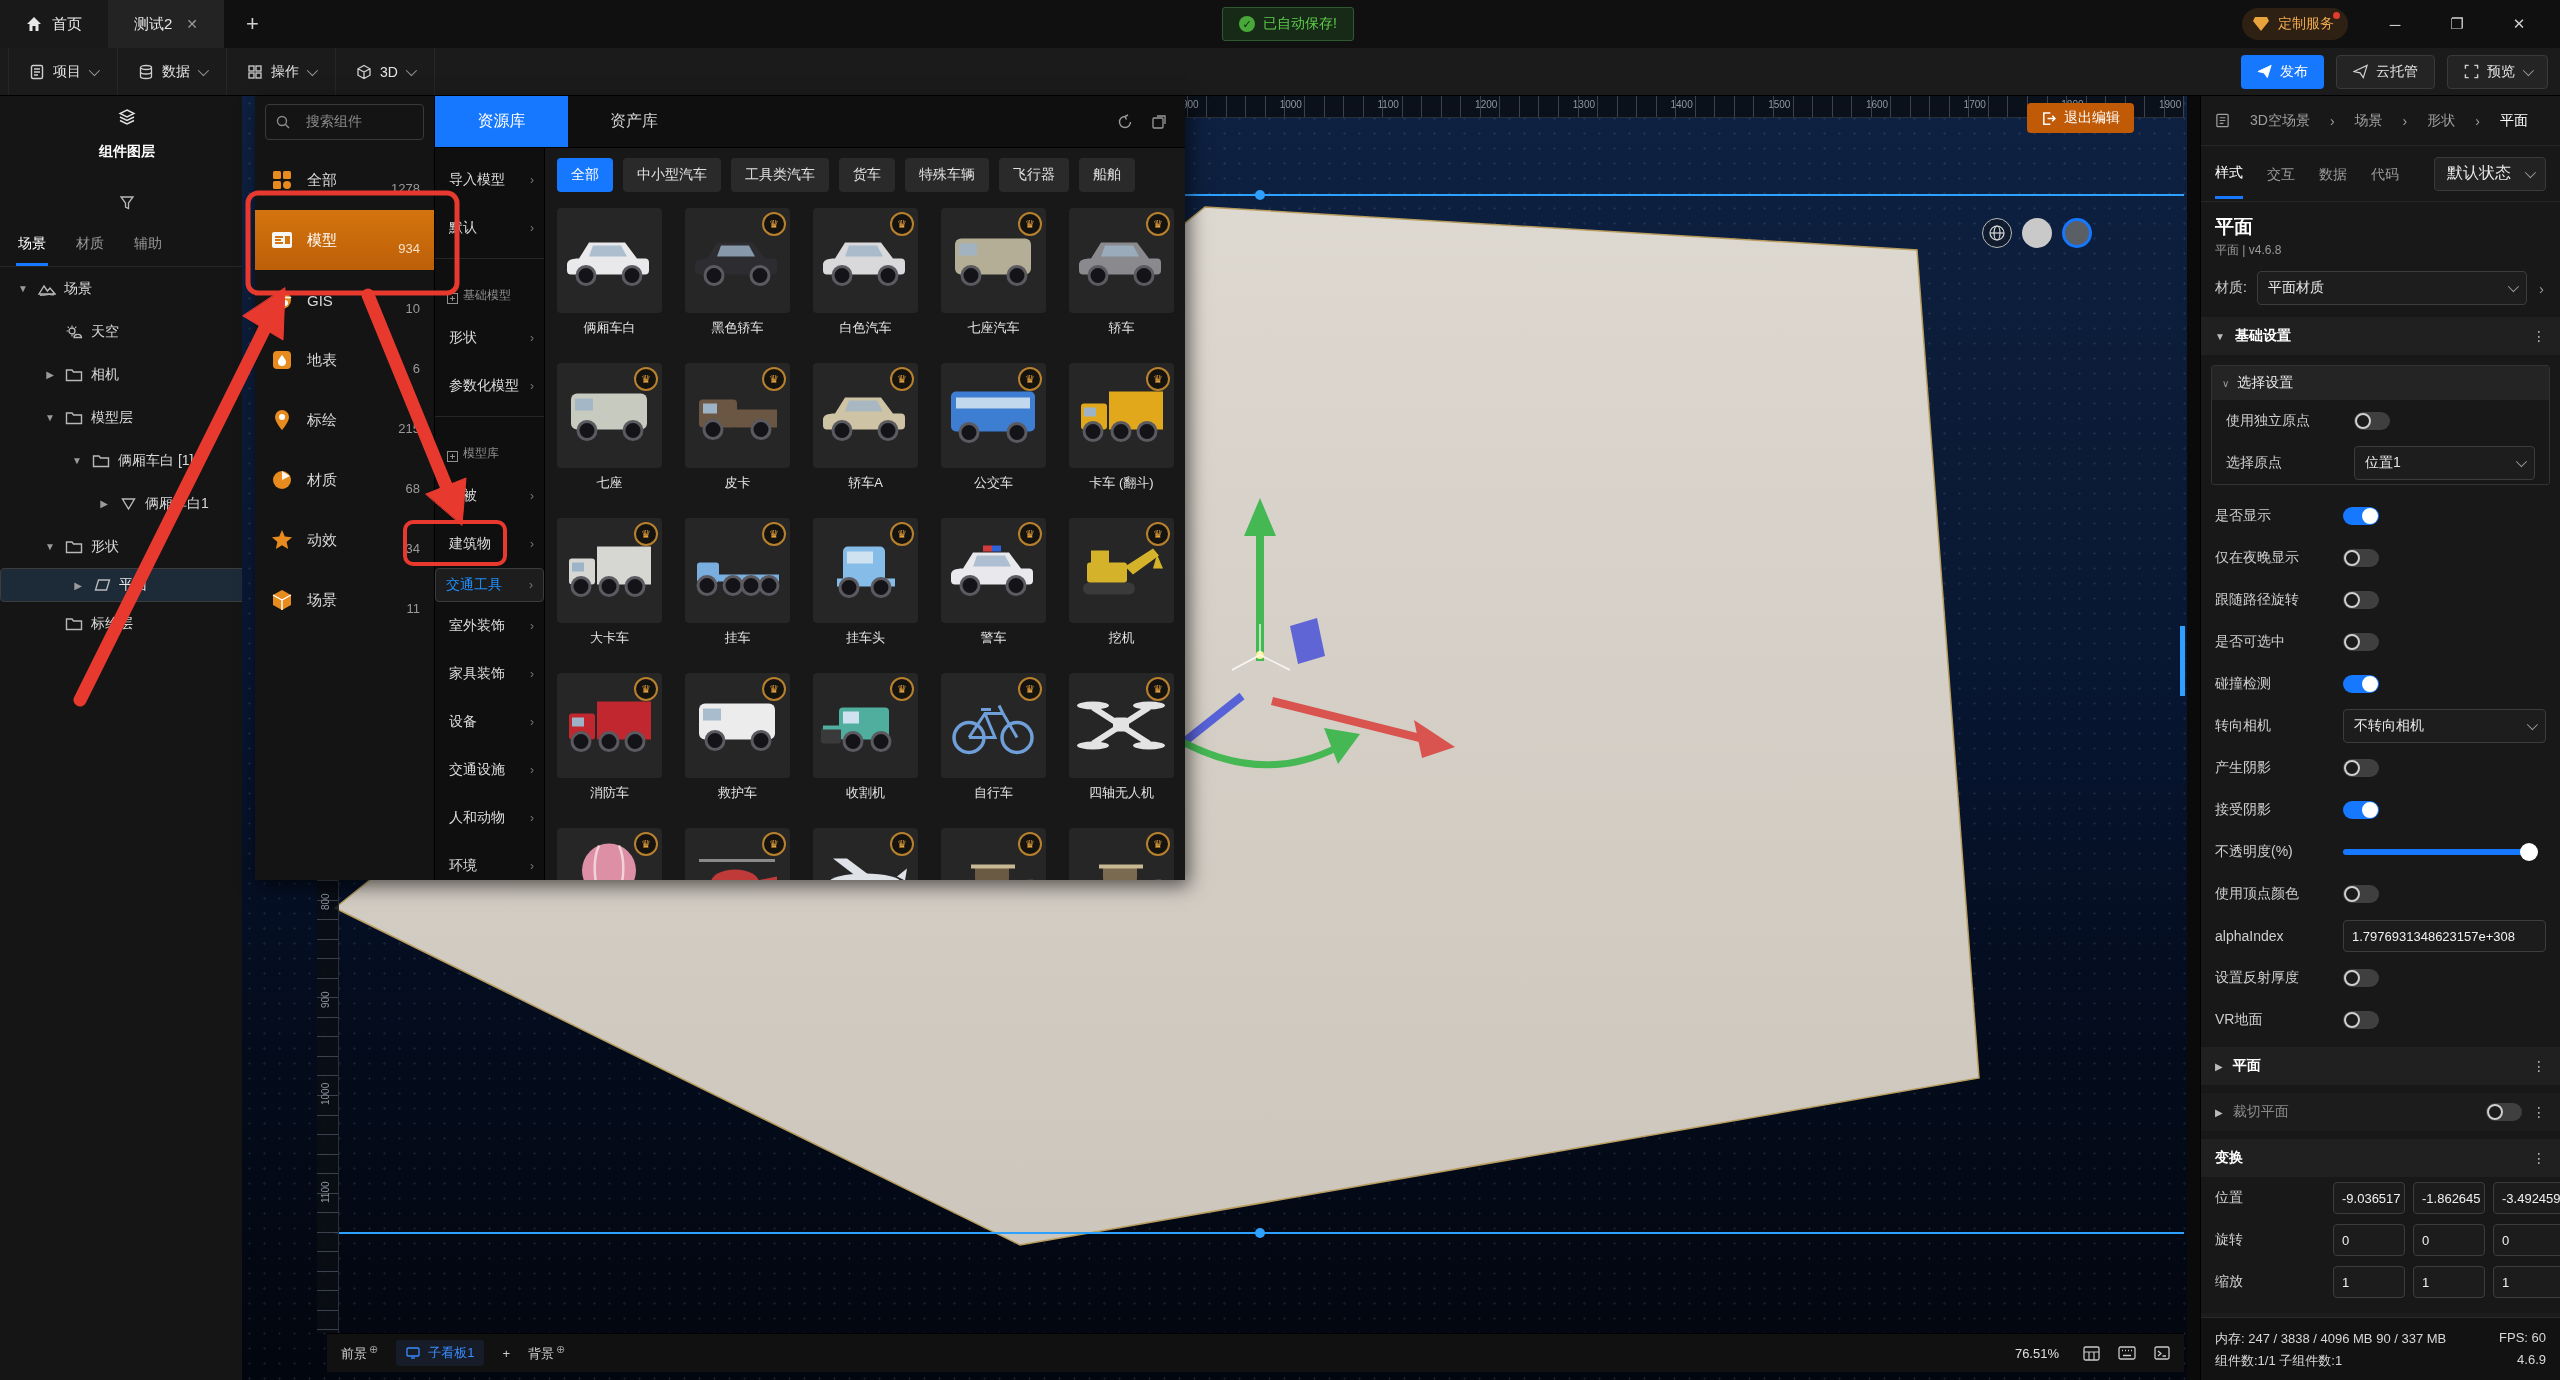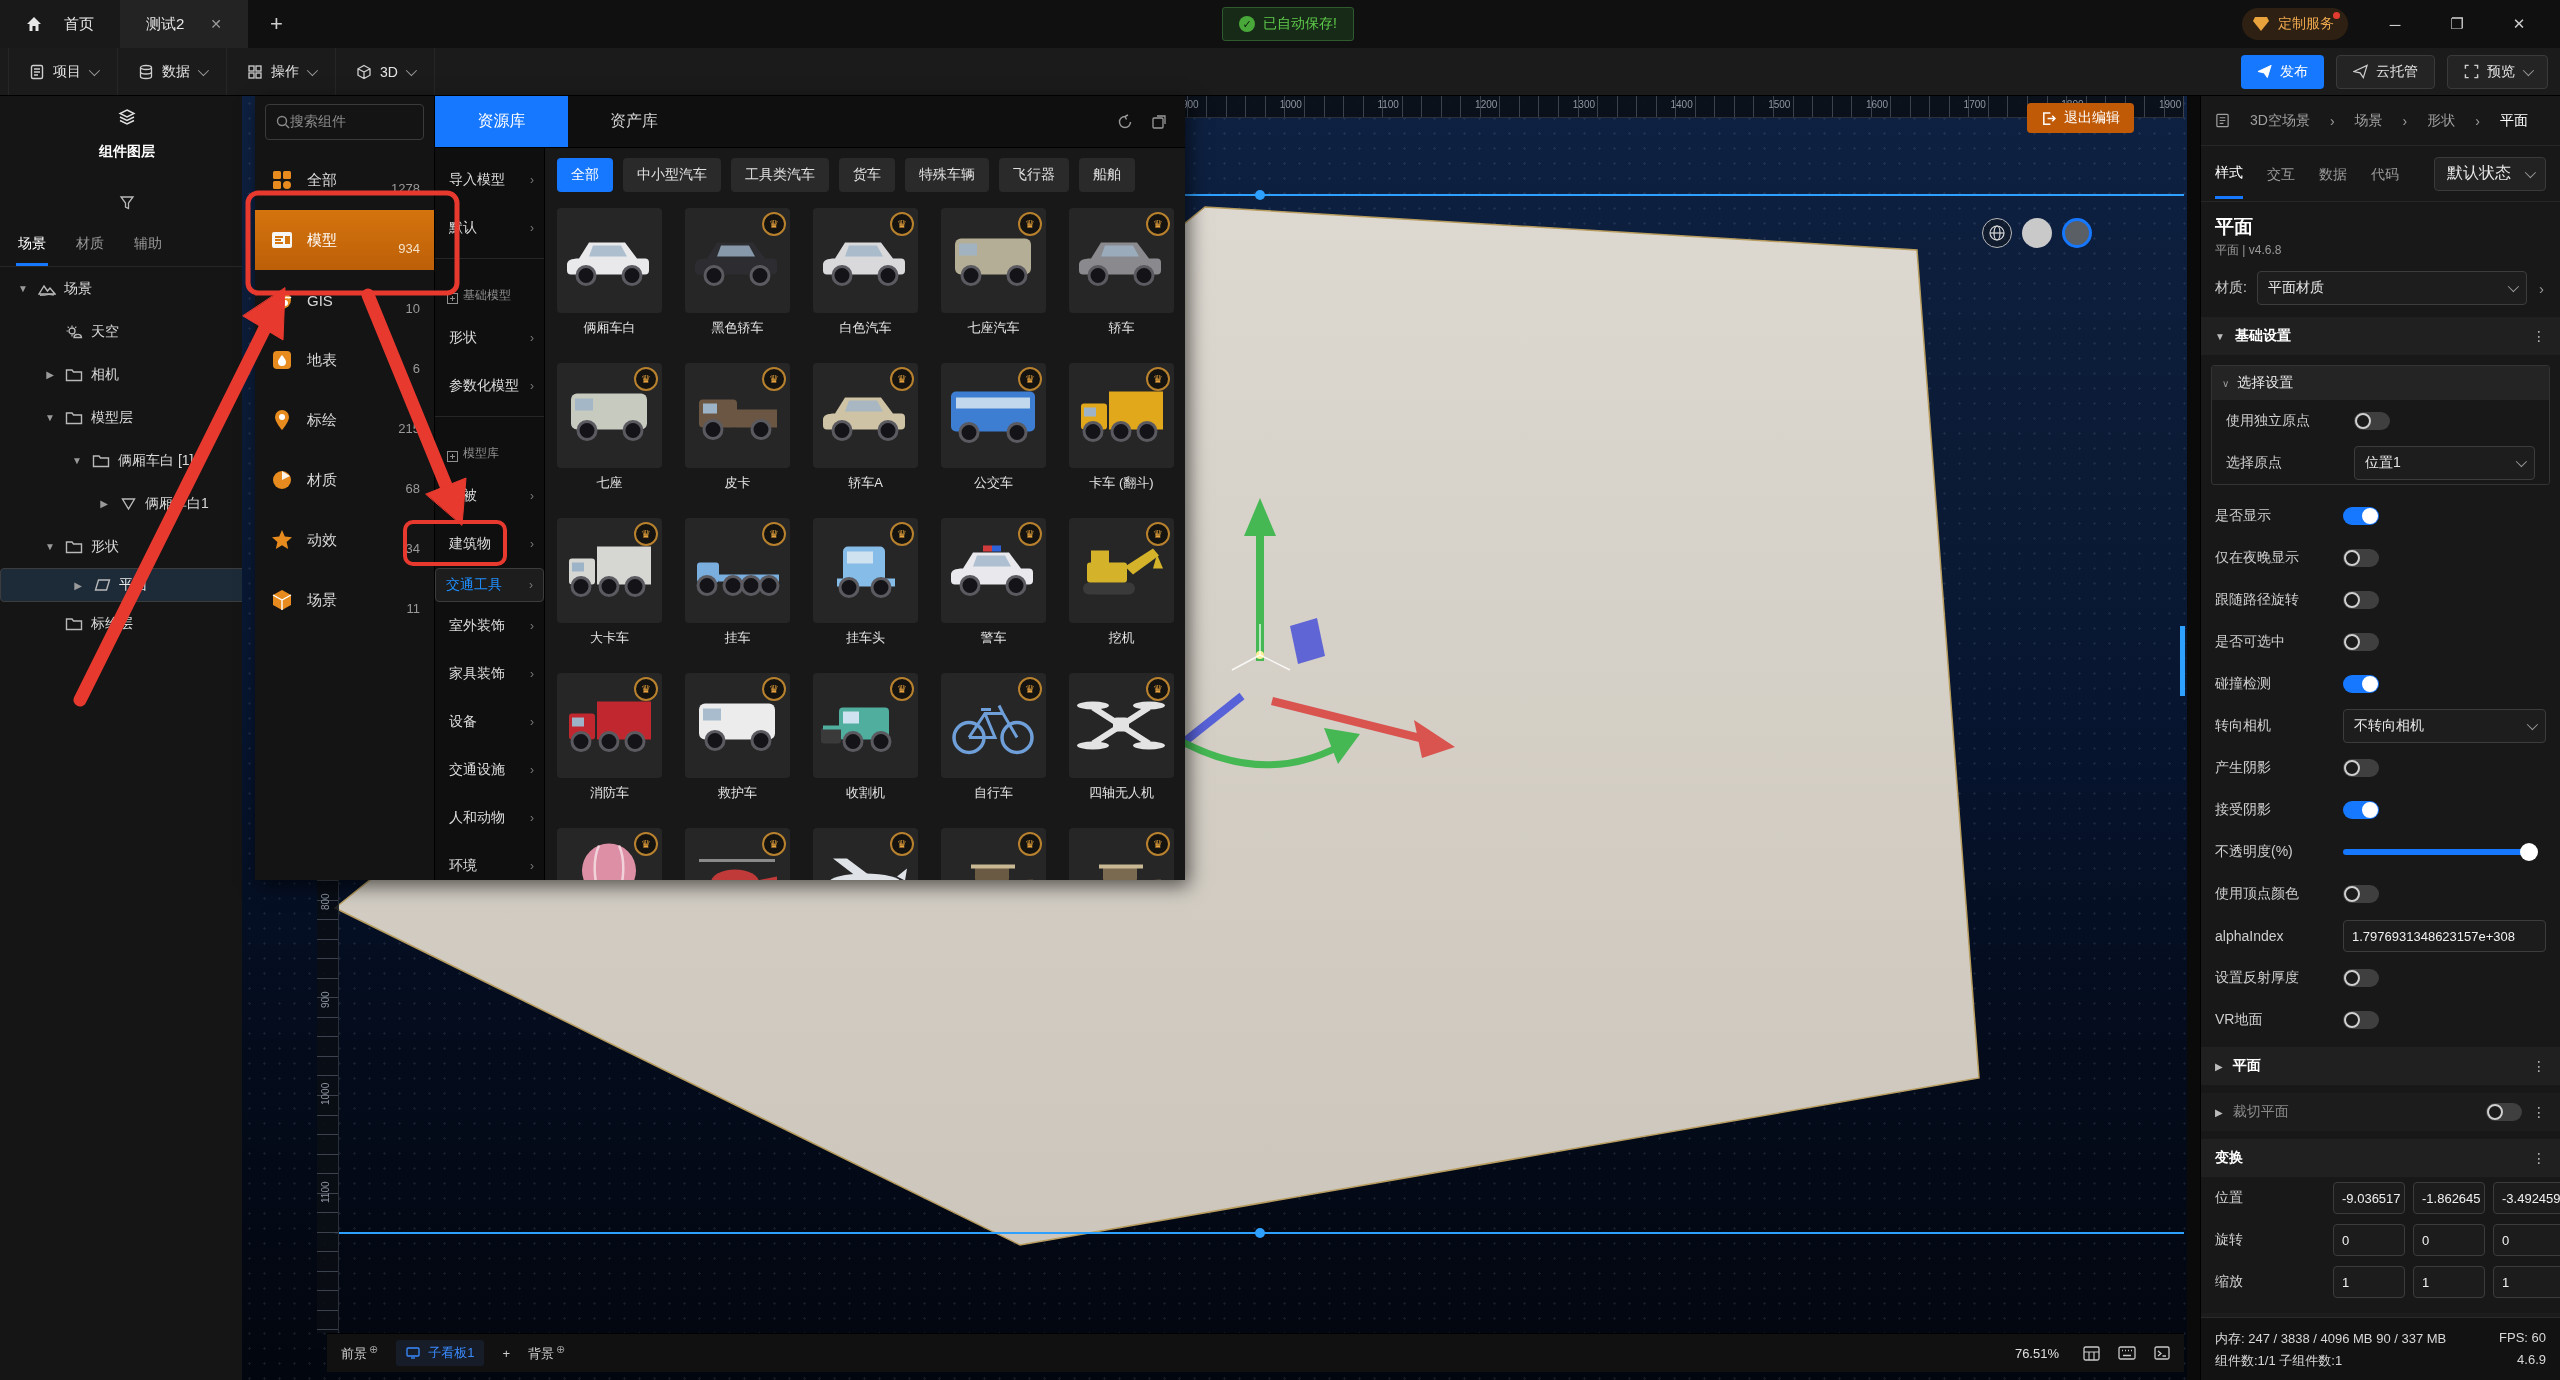--- a/index.html
+++ b/index.html
@@ -3,21 +3,21 @@
 <meta charset="utf-8">
 <style>
   * { margin:0; padding:0; box-sizing:border-box; }
   html,body { width:2560px; height:1380px; overflow:hidden; background:#0a0a0a;
     font-family:"Liberation Sans","DejaVu Sans",sans-serif; color:#ddd; font-size:14px; }
   .abs { position:absolute; }
   svg { display:block; }
 
   
   #topbar { position:absolute; left:0; top:0; width:2560px; height:48px; background:#101010; display:flex; align-items:stretch; }
-  .tab { display:flex; align-items:center; gap:22px; padding:0 26px; background:#1c1c1c; color:#e8e8e8; font-size:15px; }
+  .tab { display:flex; align-items:center; gap:10px; padding:0 26px; background:#1c1c1c; color:#e8e8e8; font-size:15px; }
   .tab.home { background:#191919; }
   .tab.doc { background:#232323; }
   .tab .close { color:#9a9a9a; font-size:14px; margin-left:4px; }
   .newtab { display:flex; align-items:center; padding:0 22px; color:#cfcfcf; font-size:22px; }
   #autosave { position:absolute; left:1222px; top:7px; height:34px; padding:0 16px; display:flex; align-items:center; gap:8px;
     background:#172a17; border:1px solid #2f5a2f; border-radius:3px; color:#5ecb4a; font-size:14px; }
   #autosave .chk { width:16px; height:16px; border-radius:50%; background:#49a83a; color:#0c200c; font-size:11px; line-height:16px; text-align:center; font-weight:bold; }
   #custom-pill { position:absolute; right:212px; top:8px; height:32px; display:flex; align-items:center; gap:8px; padding:0 14px 0 10px;
     background:#2e2113; border-radius:16px; color:#f0a94e; font-size:14px; }
   #custom-pill .dot { position:absolute; right:8px; top:4px; width:7px; height:7px; border-radius:50%; background:#e23b2f; }
@@ -42,21 +42,21 @@
   .lp-tab { padding:6px 2px 10px 2px; color:#9a9a9a; font-size:14px; }
   .lp-tab.active { color:#fff; border-bottom:3px solid #1677ff; }
   .tree-row { display:flex; align-items:center; height:43px; color:#d8d8d8; font-size:14px; gap:8px; padding-right:6px; }
   .tree-row.sel { background:#1d2a38; }
   .tw { width:14px; text-align:center; color:#9a9a9a; font-size:10px; flex:none; }
   .ticon { flex:none; width:18px; height:18px; display:flex; align-items:center; justify-content:center; color:#b9b9b9; }
 
   
   #resource { position:absolute; left:255px; top:96px; width:930px; height:784px; display:flex; background:#141414; box-shadow:4px 6px 18px rgba(0,0,0,.6); overflow:hidden; z-index:30; }
   #cat-col { width:180px; background:#141414; border-right:1px solid #000; padding-top:8px; flex:none; }
-  #search-box { margin:0 10px 10px 10px; height:36px; border:1px solid #3a3a3a; border-radius:4px; display:flex; align-items:center; gap:0; padding:0 10px; color:#8a8a8a; font-size:14px; }
+  #search-box { margin:0 10px 10px 10px; height:36px; border:1px solid #3a3a3a; border-radius:4px; display:flex; align-items:center; gap:16px; padding:0 10px; color:#8a8a8a; font-size:14px; }
   .cat-row { height:60px; display:flex; align-items:center; gap:12px; padding:0 14px; color:#d8d8d8; font-size:15px; }
   .cat-row .cnt { margin-left:auto; color:#9a9a9a; font-size:13px;margin-top:16px; }
   .cat-row.active { background:linear-gradient(180deg,#d4740e,#bd5f08); color:#fff; }
   .cat-row.active .cnt { color:#f5e2c8; }
   .cat-ic { width:26px; height:26px; flex:none; display:flex; align-items:center; justify-content:center; }
   #right-res { flex:1; display:flex; flex-direction:column; min-width:0; }
   #res-header { height:52px; background:#0f0f0f; display:flex; align-items:stretch; border-bottom:1px solid #000; flex:none; }
   #res-tab-active { width:133px; background:#1677ff; color:#fff; display:flex; align-items:center; justify-content:center; font-size:16px; }
   #res-tab-asset { display:flex; align-items:center; margin-left:42px; color:#cfcfcf; font-size:16px; }
   #res-header .sp { flex:1; }

